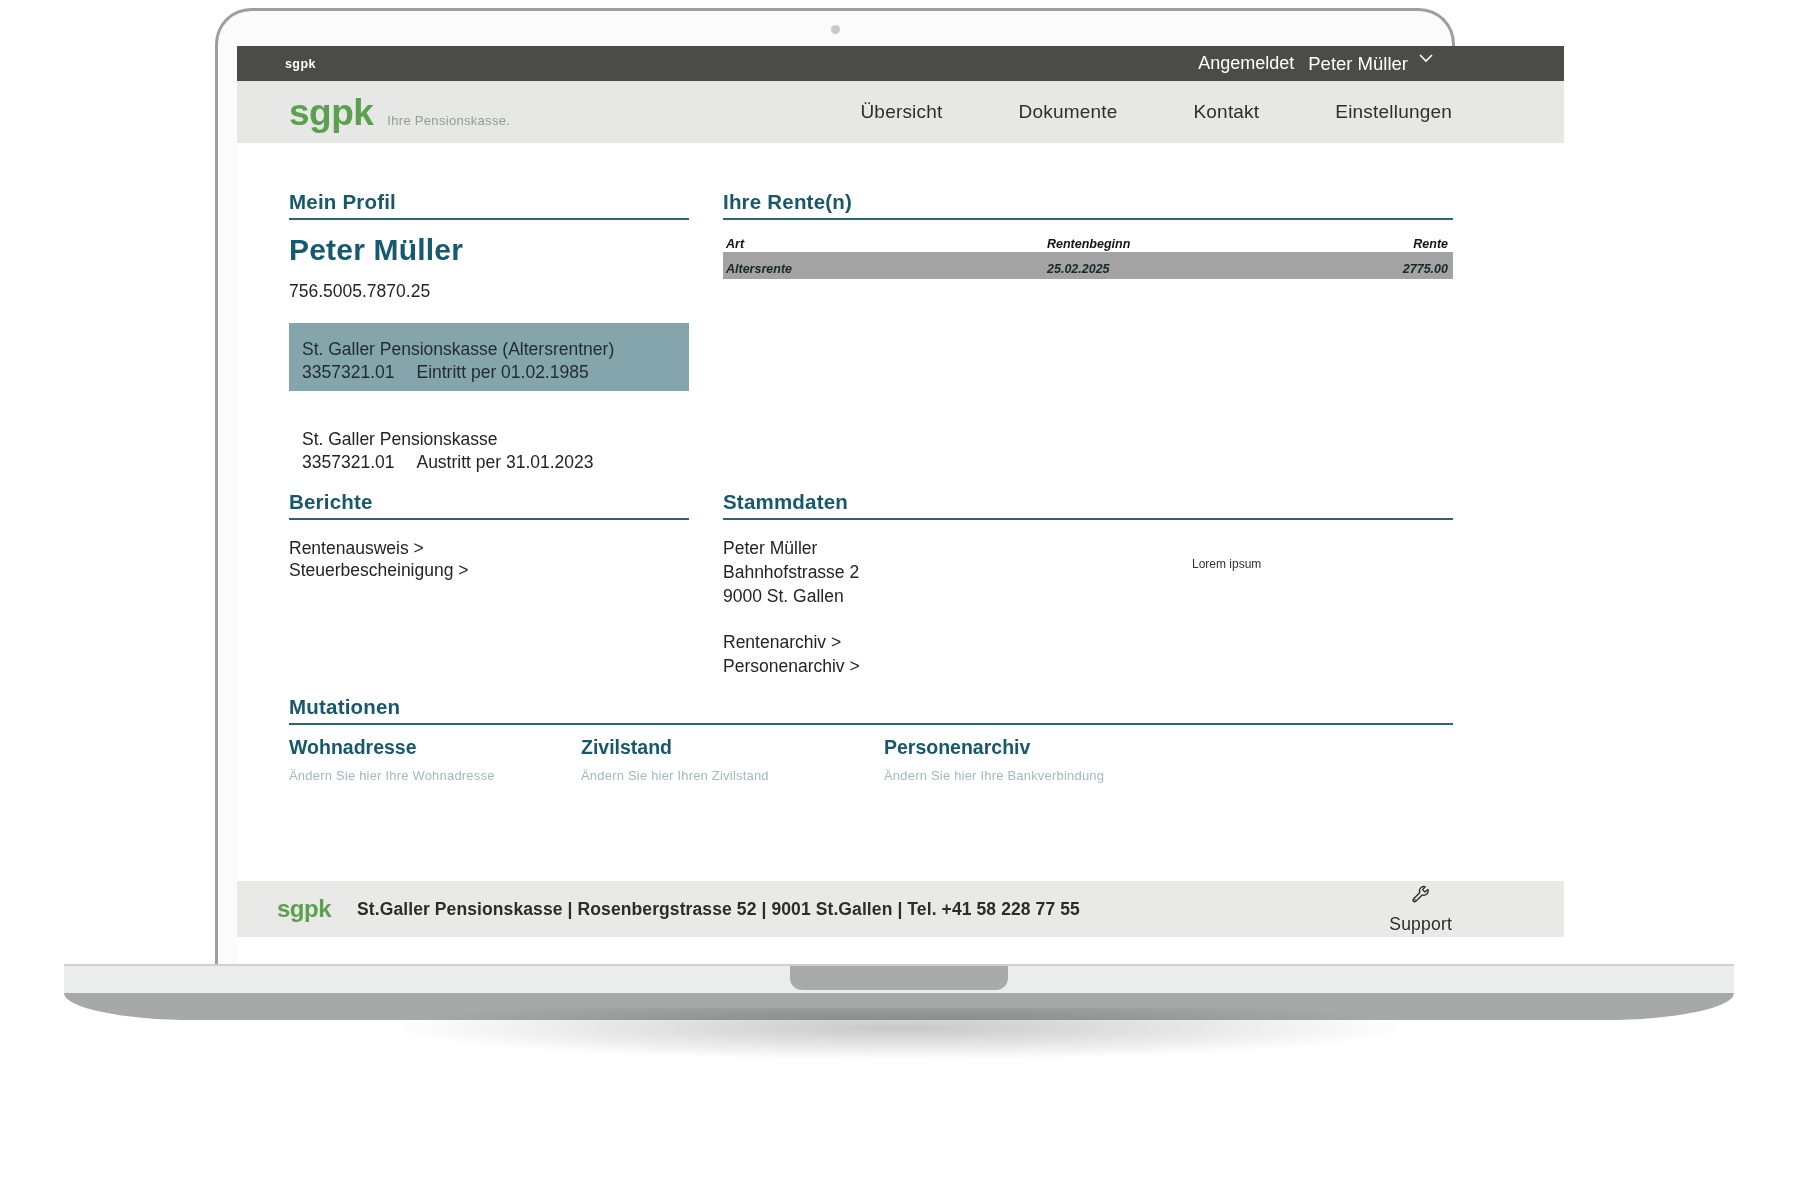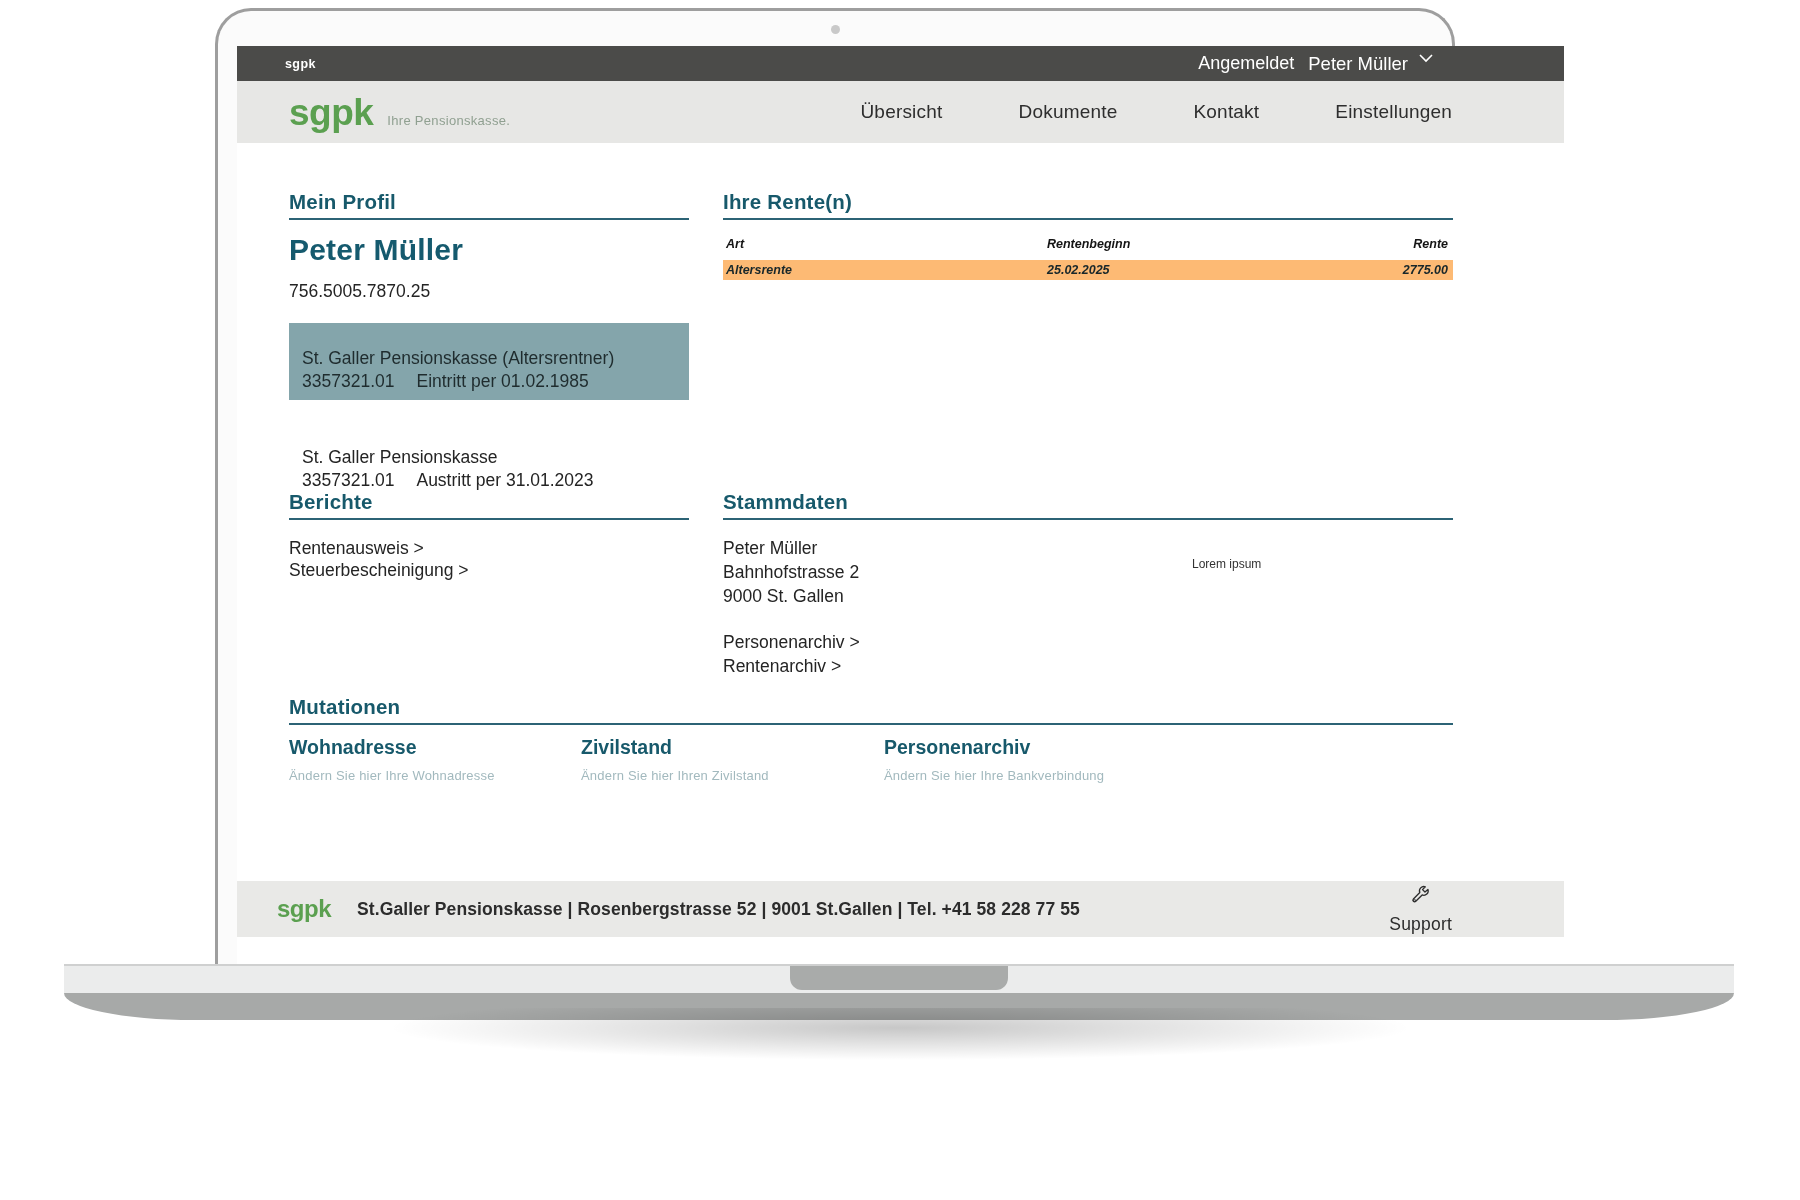--- a/index.html
+++ b/index.html
@@ -40,32 +40,32 @@
   .nav-items{display:flex;gap:76px;}
   .nav-item{font-size:19px;color:#2e2e2e;cursor:pointer;letter-spacing:.2px;}
 
   
   .sec-title{margin:0;font-size:20.5px;font-weight:600;color:#17596b;letter-spacing:.2px;line-height:24px;}
   .sec-rule{margin:4px 0 0;border:none;border-top:2px solid #2c6375;}
 
   .sec-profile{position:absolute;left:52px;top:144px;width:400px;}
   .profile-name{margin-top:12px;font-size:30px;font-weight:bold;color:#155a6e;line-height:36px;letter-spacing:.2px;}
   .profile-ids{margin-top:12px;font-size:17.5px;color:#242424;line-height:23px;}
-  .member-card{margin-top:20px;padding:24px 10px 7px 13px;font-size:17.5px;line-height:23px;color:#1f2c2e;}
+  .member-card{margin-top:20px;padding:15px 10px 7px 13px;font-size:17.5px;line-height:23px;color:#1f2c2e;}
   .member-card.highlight{background:#84a5ab;}
   .member-card.plain{margin-top:22px;color:#242424;}
   .member-line2 .num{margin-right:22px;}
 
   .sec-renten{position:absolute;left:486px;top:144px;width:730px;}
   .rtable{margin-top:16px;width:100%;}
   .rrow{display:flex;font-size:12.5px;font-weight:bold;color:#141414;line-height:16px;padding:0 5px 0 3px;font-style:italic;}
   .rrow .c1{width:321px;}
   .rrow .c2{flex:1;}
   .rrow .c3{width:120px;text-align:right;}
-  .rrow.data{background:#fdba74;color:#18272a;margin-top:8px;padding-top:2px;padding-bottom:2px;}
+  .rrow.data{background:#a3a3a3;color:#18272a;margin-top:0;padding-top:9px;padding-bottom:2px;}
 
   .sec-berichte{position:absolute;left:52px;top:444px;width:400px;}
   .link-list{margin-top:18px;font-size:17.5px;color:#242424;line-height:21.5px;}
   .link-item{cursor:pointer;}
 
   .sec-stamm{position:absolute;left:486px;top:444px;width:730px;}
   .address{margin-top:16px;font-size:17.5px;color:#242424;line-height:24px;}
   .stamm-note{position:absolute;left:469px;top:67px;font-size:12px;color:#333;}
   .stamm-links{margin-top:22px;font-size:17.5px;color:#242424;line-height:24px;}
 
@@ -166,22 +166,22 @@
       <section class="sec-stamm">
         <h2 class="sec-title">Stammdaten</h2>
         <hr class="sec-rule">
         <div class="address">
           <div>Peter Müller</div>
           <div>Bahnhofstrasse 2</div>
           <div>9000 St. Gallen</div>
         </div>
         <div class="stamm-note">Lorem ipsum</div>
         <div class="stamm-links">
+          <div class="link-item">Rentenarchiv &gt;</div>
           <div class="link-item">Personenarchiv &gt;</div>
-          <div class="link-item">Rentenarchiv &gt;</div>
         </div>
       </section>
 
       <section class="sec-mut">
         <h2 class="sec-title">Mutationen</h2>
         <hr class="sec-rule">
         <div class="mut-col c1">
           <h3 class="mut-title">Zivilstand</h3>
           <div class="mut-sub">Ändern Sie hier Ihren Zivilstand</div>
         </div>

